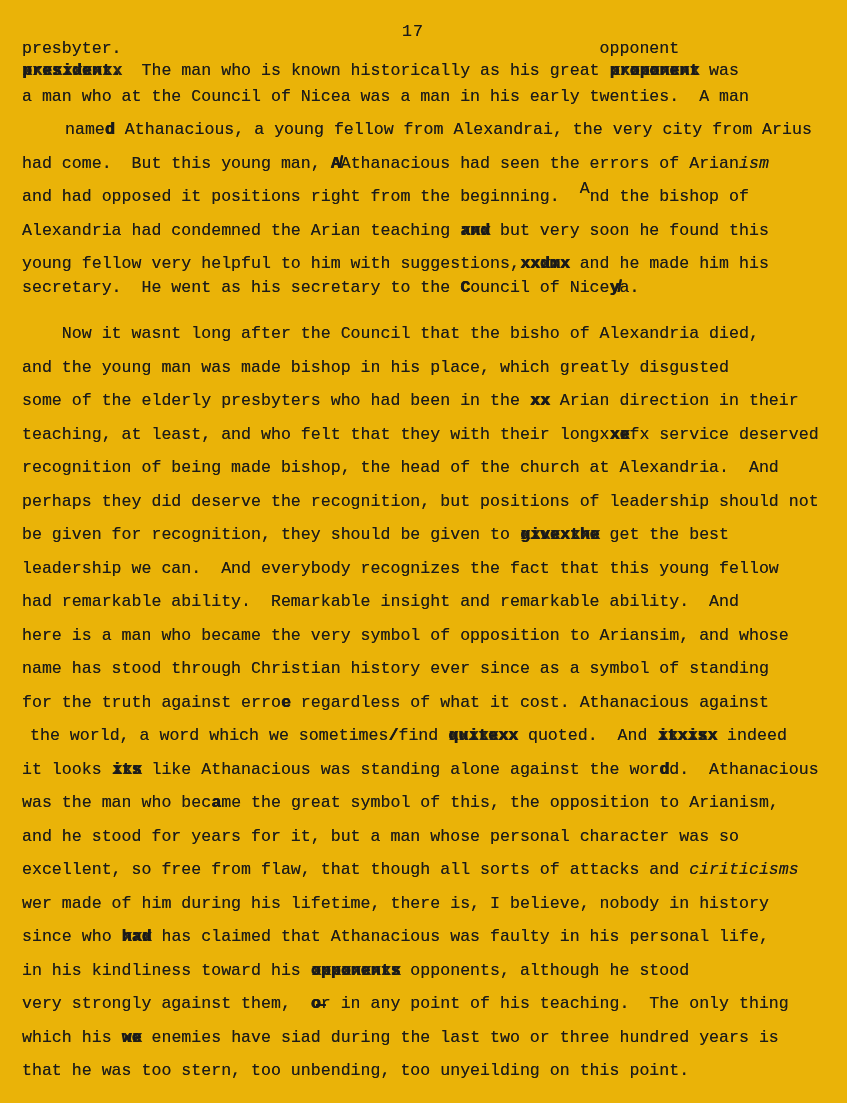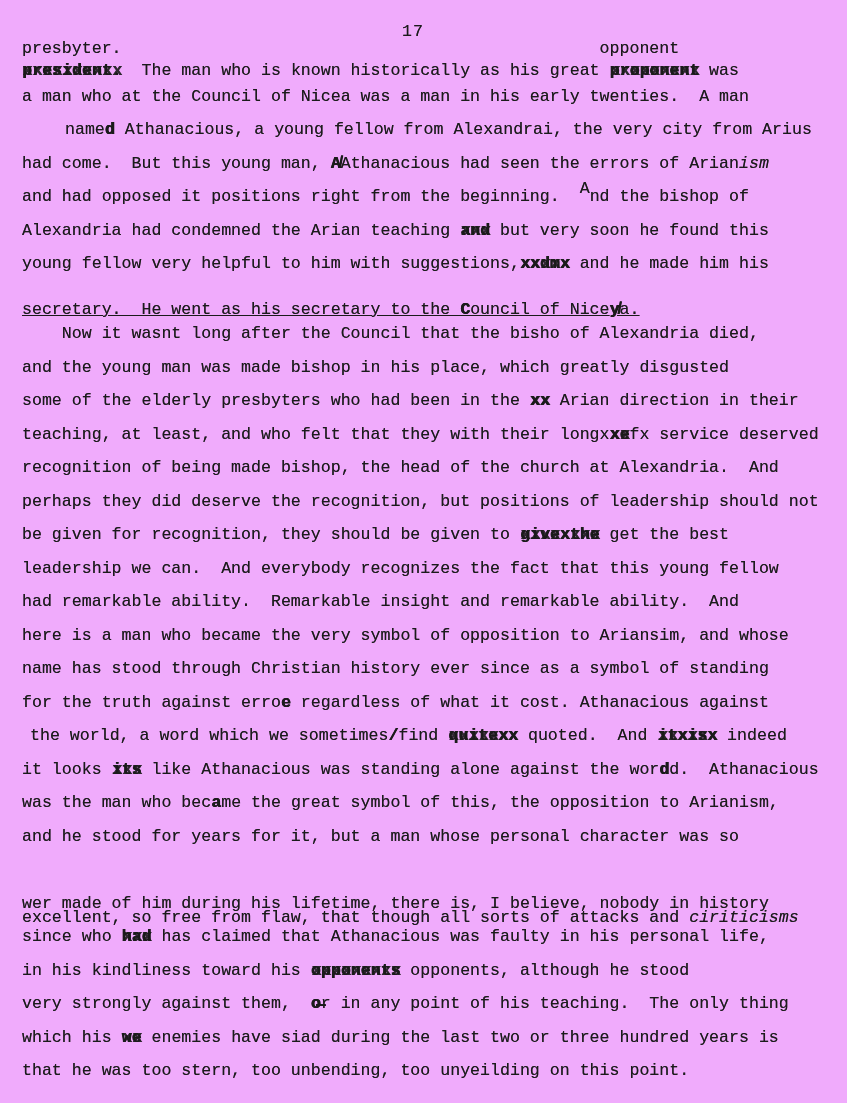--- a/index.html
+++ b/index.html
@@ -4,21 +4,21 @@
 <style>
   html, body {
     margin: 0;
     padding: 0;
     background: #ffffff;
   }
   #page {
     position: relative;
     width: 847px;
     height: 1103px;
-    background: #f0abfc;
+    background: #eab308;
     overflow: hidden;
     font-family: "Liberation Mono", "DejaVu Sans Mono", monospace;
     font-size: 16.6px;
     color: #1b1b1b;
     text-shadow: 0 0 0.4px rgba(20,20,20,0.65);
   }
   .pagenum {
     position: absolute;
     top: 22px;
     left: 402px;
@@ -58,38 +58,38 @@
   <div class="pagenum">17</div>
   <div id="lines">
       <div class="line" style="top: 38px;"><span class="seg-n">presbyter.                                                opponent</span></div>
       <div class="line" style="top: 52px; margin-top: 8px;"><span class="seg-x">president.<span class="xover">xxxxxxxxxx</span></span><span class="seg-n">  The man who is known historically as his great </span><span class="seg-x">proponent<span class="xover">xxxxxxxxx</span></span><span class="seg-n"> was</span></div>
       <div class="line" style="top: 85.5px;"><span class="seg-n">a man who at the Council of Nicea was a man in his early twenties.  A man</span></div>
       <div class="line" style="top: 119px; margin-left: 43px;"><span class="seg-n">name</span><span class="seg-b">d</span><span class="seg-n"> Athanacious, a young fellow from Alexandrai, the very city from Arius</span></div>
       <div class="line" style="top: 152.5px;"><span class="seg-n">had come.  But this young man, </span><span class="seg-b">A̸</span><span class="seg-n">Athanacious had seen the errors of Arian</span><span class="seg-i">ism</span></div>
       <div class="line" style="top: 186px;"><span class="seg-n">and had opposed it positions right from the beginning.  </span><span class="seg-up">A</span><span class="seg-n">nd the bishop of</span></div>
       <div class="line" style="top: 219.5px;"><span class="seg-n">Alexandria had condemned the Arian teaching </span><span class="seg-x">and<span class="xover">xxx</span></span><span class="seg-n"> but very soon he found this</span></div>
       <div class="line" style="top: 253px;"><span class="seg-n">young fellow very helpful to him with suggestions,</span><span class="seg-x">xxdmx<span class="xover">xxxxx</span></span><span class="seg-n"> and he made him his</span></div>
-      <div class="line" style="top: 299px; text-decoration: underline;"><span class="seg-n">secretary.  He went as his secretary to the </span><span class="seg-b">C</span><span class="seg-n">ouncil of Nice</span><span class="seg-b">y̸</span><span class="seg-n">a.</span></div>
+      <div class="line" style="top: 277px;"><span class="seg-n">secretary.  He went as his secretary to the </span><span class="seg-b">C</span><span class="seg-n">ouncil of Nice</span><span class="seg-b">y̸</span><span class="seg-n">a.</span></div>
       <div class="line" style="top: 323px;"><span class="seg-n">    Now it wasnt long after the Council that the bisho of Alexandria died,</span></div>
       <div class="line" style="top: 356.5px;"><span class="seg-n">and the young man was made bishop in his place, which greatly disgusted</span></div>
       <div class="line" style="top: 390px;"><span class="seg-n">some of the elderly presbyters who had been in the </span><span class="seg-x">xx<span class="xover">xx</span></span><span class="seg-n"> Arian direction in their</span></div>
       <div class="line" style="top: 423.5px; text-align: right;"><span class="seg-n">teaching, at least, and who felt that they with their longx</span><span class="seg-x">xe<span class="xover">xx</span></span><span class="seg-n">fx service deserved</span></div>
       <div class="line" style="top: 457px;"><span class="seg-n">recognition of being made bishop, the head of the church at Alexandria.  And</span></div>
       <div class="line" style="top: 490.5px;"><span class="seg-n">perhaps they did deserve the recognition, but positions of leadership should not</span></div>
       <div class="line" style="top: 524px;"><span class="seg-n">be given for recognition, they should be given to </span><span class="seg-x">givexthe<span class="xover">xxxxxxxx</span></span><span class="seg-n"> get the best</span></div>
       <div class="line" style="top: 557.5px;"><span class="seg-n">leadership we can.  And everybody recognizes the fact that this young fellow</span></div>
       <div class="line" style="top: 591px;"><span class="seg-n">had remarkable ability.  Remarkable insight and remarkable ability.  And</span></div>
       <div class="line" style="top: 624.5px;"><span class="seg-n">here is a man who became the very symbol of opposition to Ariansim, and whose</span></div>
       <div class="line" style="top: 658px;"><span class="seg-n">name has stood through Christian history ever since as a symbol of standing</span></div>
       <div class="line" style="top: 691.5px;"><span class="seg-n">for the truth against erro</span><span class="seg-b">e</span><span class="seg-n"> regardless of what it cost. Athanacious against</span></div>
       <div class="line" style="top: 725px; margin-left: 8px;"><span class="seg-n">the world, a word which we sometimes</span><span class="seg-b">/</span><span class="seg-n">find </span><span class="seg-x">quitexx<span class="xover">xxxxxxx</span></span><span class="seg-n"> quoted.  And </span><span class="seg-x">itxisx<span class="xover">xxxxxx</span></span><span class="seg-n"> indeed</span></div>
       <div class="line" style="top: 758.5px;"><span class="seg-n">it looks </span><span class="seg-x">its<span class="xover">xxx</span></span><span class="seg-n"> like Athanacious was standing alone against the wor</span><span class="seg-b">d</span><span class="seg-n">d.  Athanacious</span></div>
       <div class="line" style="top: 792px;"><span class="seg-n">was the man who bec</span><span class="seg-b">a</span><span class="seg-n">me the great symbol of this, the opposition to Arianism,</span></div>
       <div class="line" style="top: 825.5px;"><span class="seg-n">and he stood for years for it, but a man whose personal character was so</span></div>
-      <div class="line" style="top: 859px; margin-top: 48px;"><span class="seg-n">excellent, so free from flaw, that though all sorts of attacks and </span><span class="seg-i">ciriticisms</span></div>
+      <div class="line" style="top: 859px;"><span class="seg-n">excellent, so free from flaw, that though all sorts of attacks and </span><span class="seg-i">ciriticisms</span></div>
       <div class="line" style="top: 892.5px;"><span class="seg-n">wer made of him during his lifetime, there is, I believe, nobody in history</span></div>
       <div class="line" style="top: 926px;"><span class="seg-n">since who </span><span class="seg-x">had<span class="xover">xxx</span></span><span class="seg-n"> has claimed that Athanacious was faulty in his personal life,</span></div>
       <div class="line" style="top: 959.5px;"><span class="seg-n">in his kindliness toward his </span><span class="seg-x">opponents<span class="xover">xxxxxxxxx</span></span><span class="seg-n"> opponents, although he stood</span></div>
       <div class="line" style="top: 993px;"><span class="seg-n">very strongly against them,  </span><span class="seg-b">o̶</span><span class="seg-n">r in any point of his teaching.  The only thing</span></div>
       <div class="line" style="top: 1026.5px;"><span class="seg-n">which his </span><span class="seg-x">we<span class="xover">xx</span></span><span class="seg-n"> enemies have siad during the last two or three hundred years is</span></div>
       <div class="line" style="top: 1060px;"><span class="seg-n">that he was too stern, too unbending, too unyeilding on this point.</span></div>
     </div>
 </div>
 
 </body></html>

